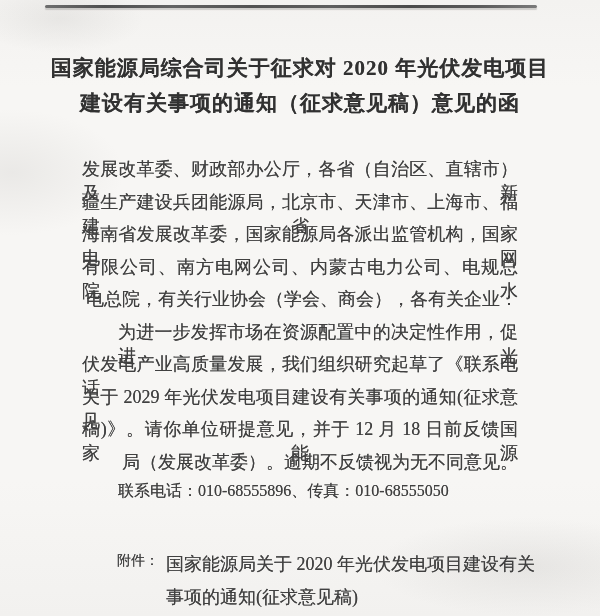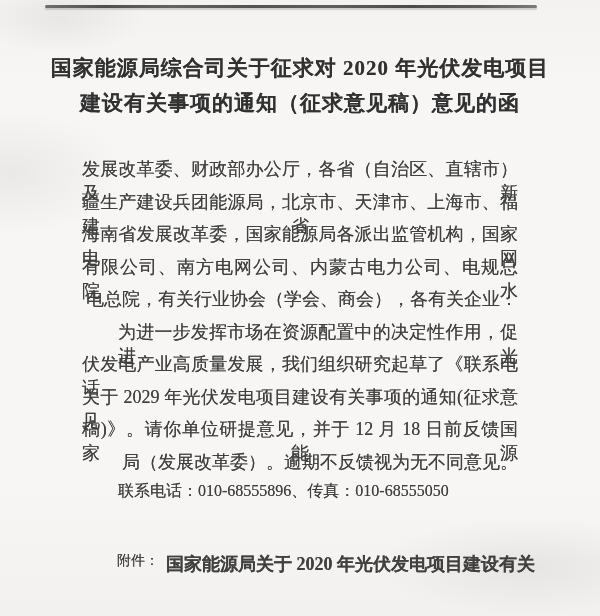--- a/index.html
+++ b/index.html
@@ -73,21 +73,20 @@
     text-shadow: 0 0 0.5px rgba(70,70,70,0.8);
     white-space: nowrap;
   }
   .attach-line {
     position: absolute;
     left: 166px;
     font-size: 18px;
     color: #404040;
     text-shadow: 0 0 0.5px rgba(70,70,70,0.8);
     white-space: nowrap;
-    font-weight: bold;
   }
 </style>
 </head>
 <body>
 
 <div class="page">
 
   <div class="scan-line"></div>
 
   <div class="t-line" style="top:54px">国家能源局综合司关于征求对 2020 年光伏发电项目</div>
@@ -102,14 +101,15 @@
   <div class="b-line fill indent" style="top:320px">为进一步发挥市场在资源配置中的决定性作用，促进光</div>
   <div class="b-line fill" style="top:352px">伏发电产业高质量发展，我们组织研究起草了《联系电话</div>
   <div class="b-line fill" style="top:385px">关于 2029 年光伏发电项目建设有关事项的通知(征求意见</div>
   <div class="b-line fill" style="top:417px">稿)》。请你单位研提意见，并于 12 月 18 日前反馈国家能源</div>
   <div class="b-line" style="top:450px">局（发展改革委）。逾期不反馈视为无不同意见。</div>
 
   <div class="contact-line" style="top:481px">联系电话：010-68555896、传真：010-68555050</div>
 
   <div class="attach-label" style="top:552px">附件：</div>
   <div class="attach-line" style="top:552px">国家能源局关于 2020 年光伏发电项目建设有关</div>
+  <div class="attach-line" style="top:585px">事项的通知(征求意见稿)</div>
 
 </div>
 
 </body></html>

